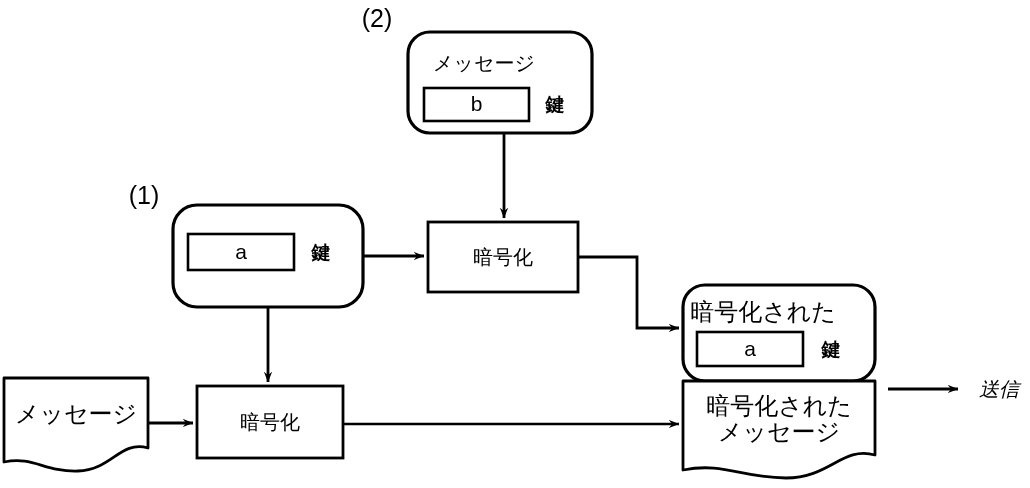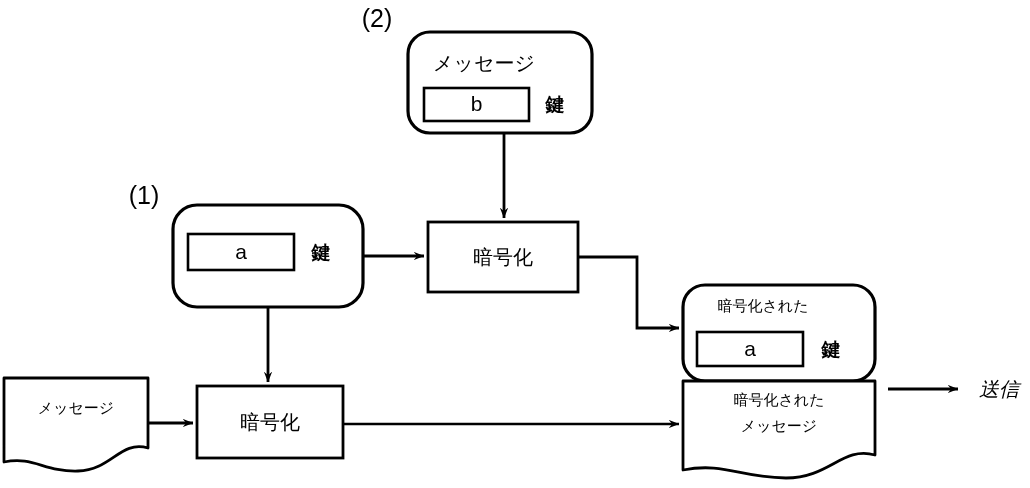--- a/index.html
+++ b/index.html
@@ -38,21 +38,21 @@
   }
   .lbl-paren {
     font-size: 25px;
     font-family: "Liberation Sans", sans-serif;
   }
   .lbl-key-letter {
     font-size: 21px;
     font-family: "Liberation Sans", sans-serif;
   }
   .lbl-cjk-20 { font-size: 20px; }
-  .lbl-cjk-19 { font-size: 15px; }
+  .lbl-cjk-19 { font-size: 24px; }
   .lbl-kagi   { font-size: 19px; font-weight: 700; }
 </style>
 </head>
 <body>
 
 <div id="canvas">
 
   <svg id="diagram-svg" viewBox="0 0 1030 488">
     <defs>
       <marker id="arrowhead" markerWidth="11" markerHeight="9" refX="10.4" refY="4.5" orient="auto" markerUnits="userSpaceOnUse">

